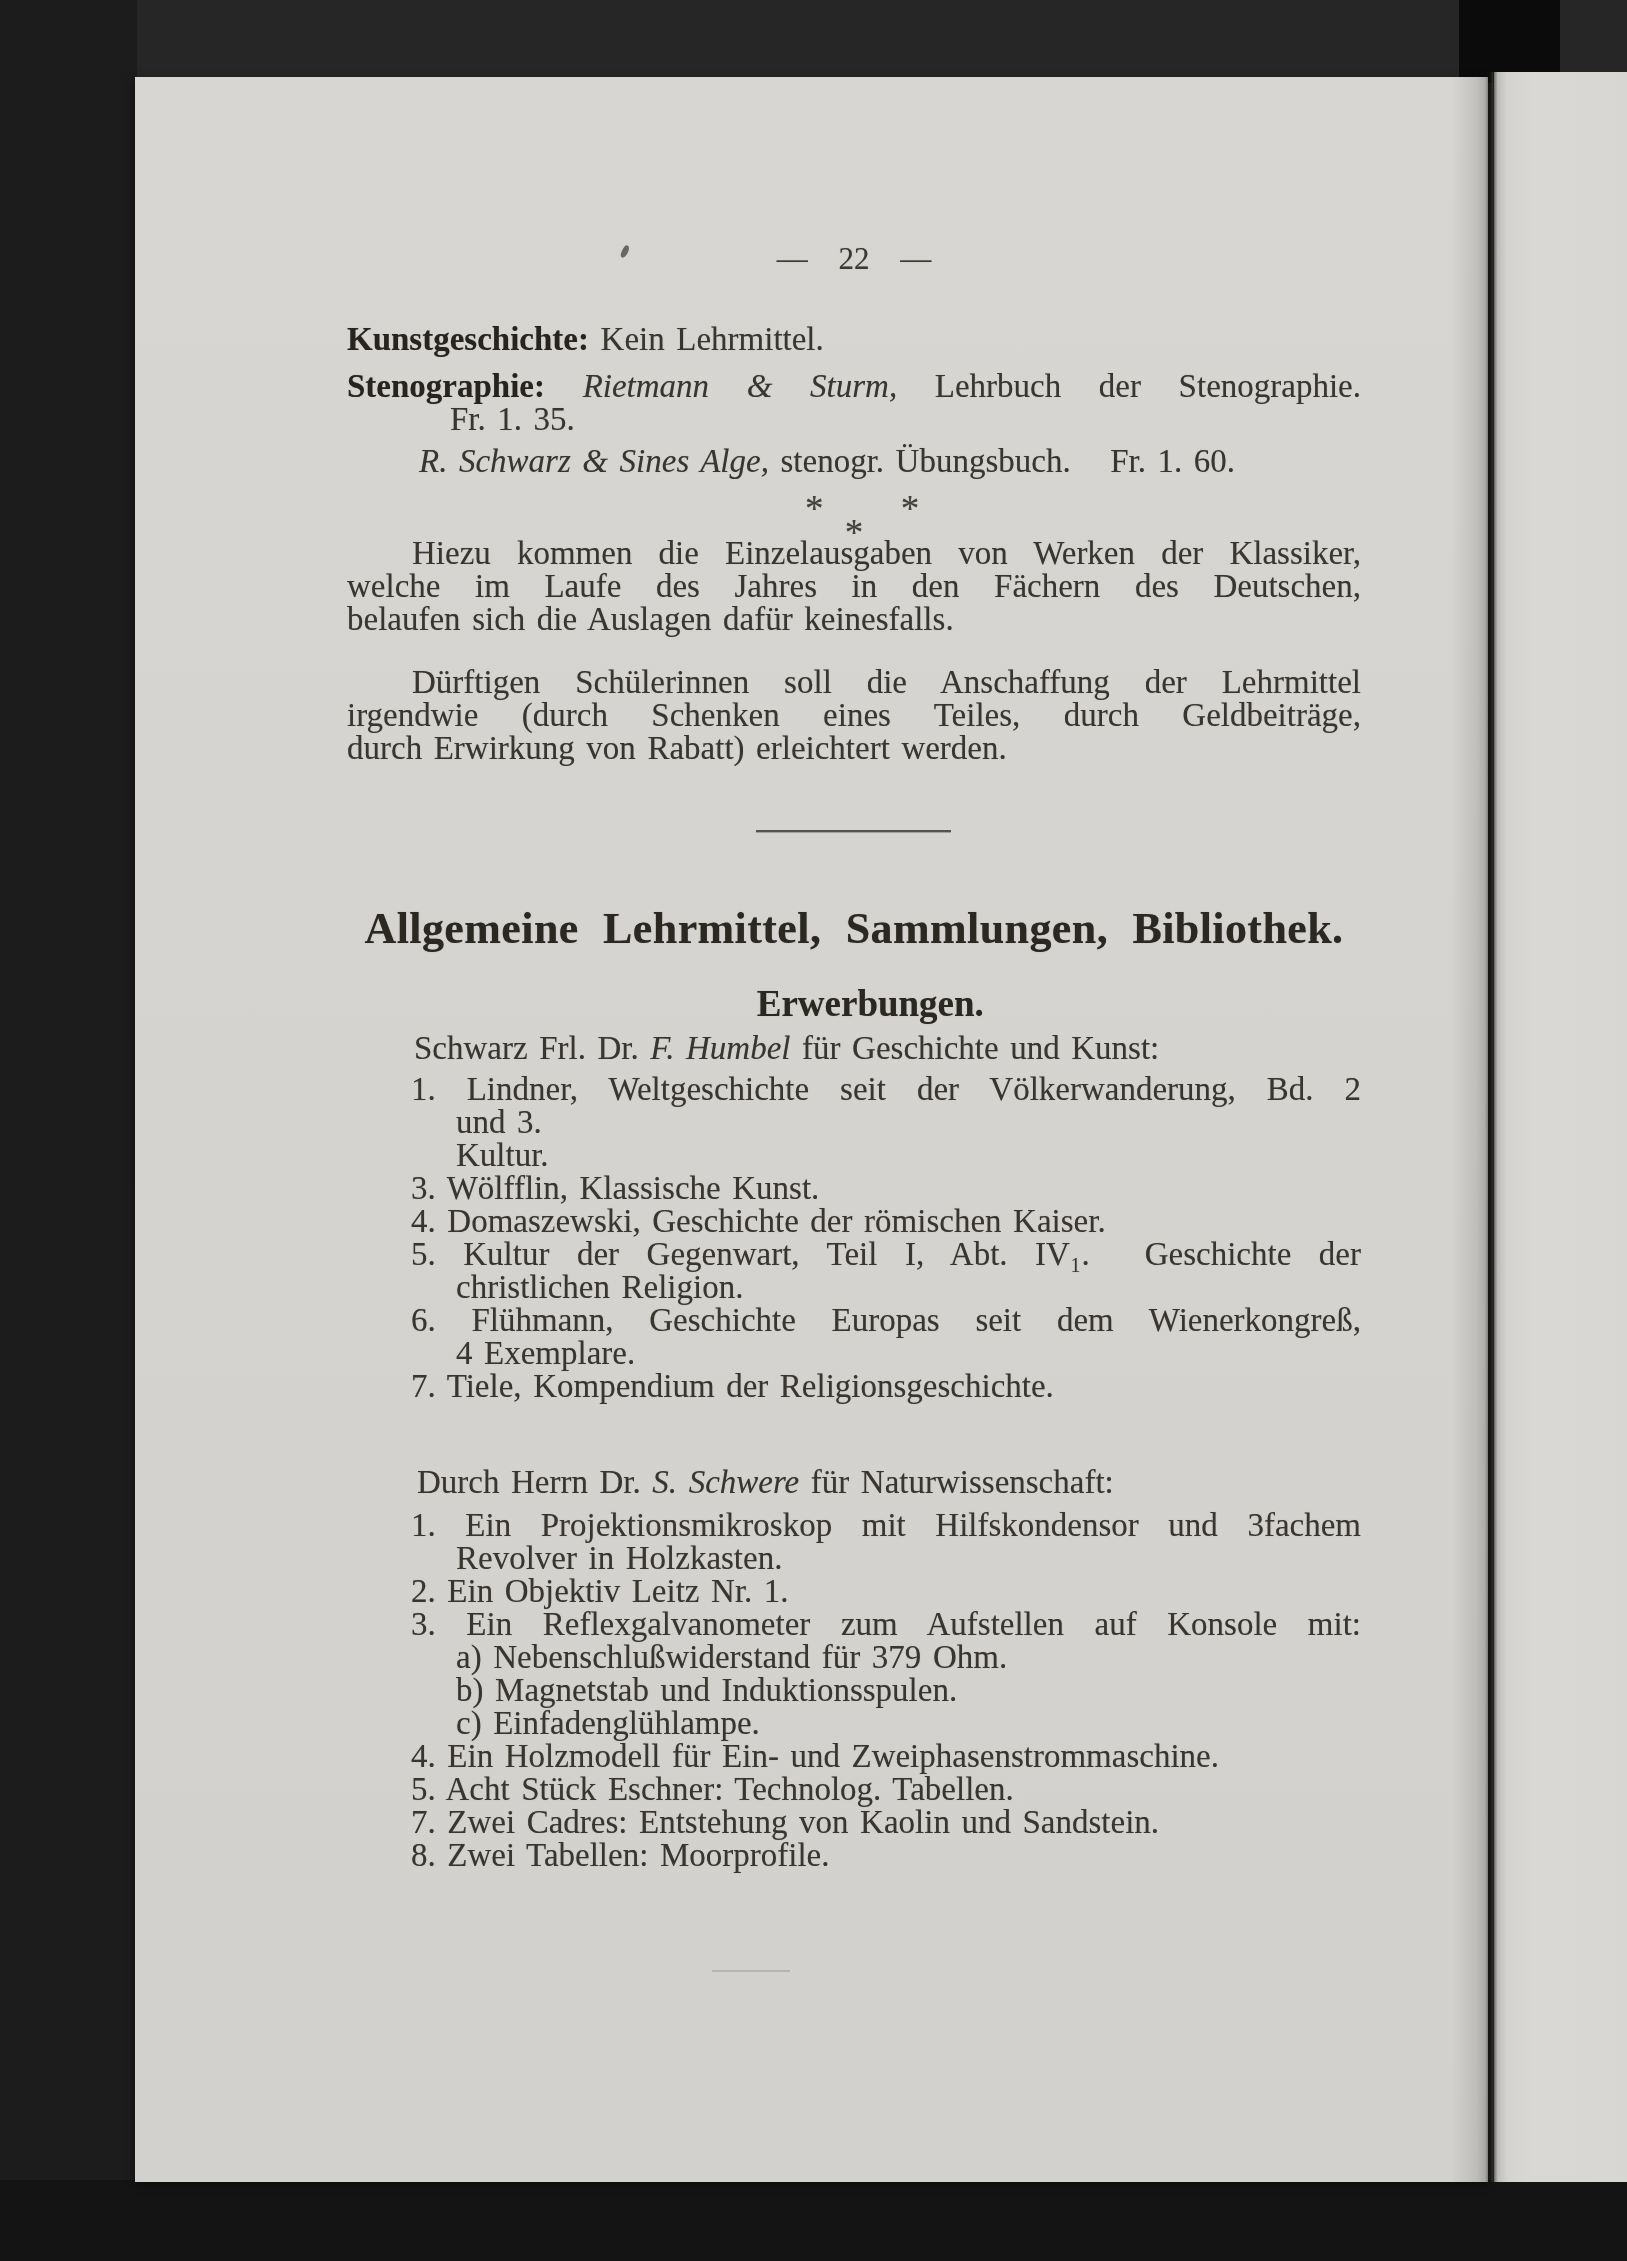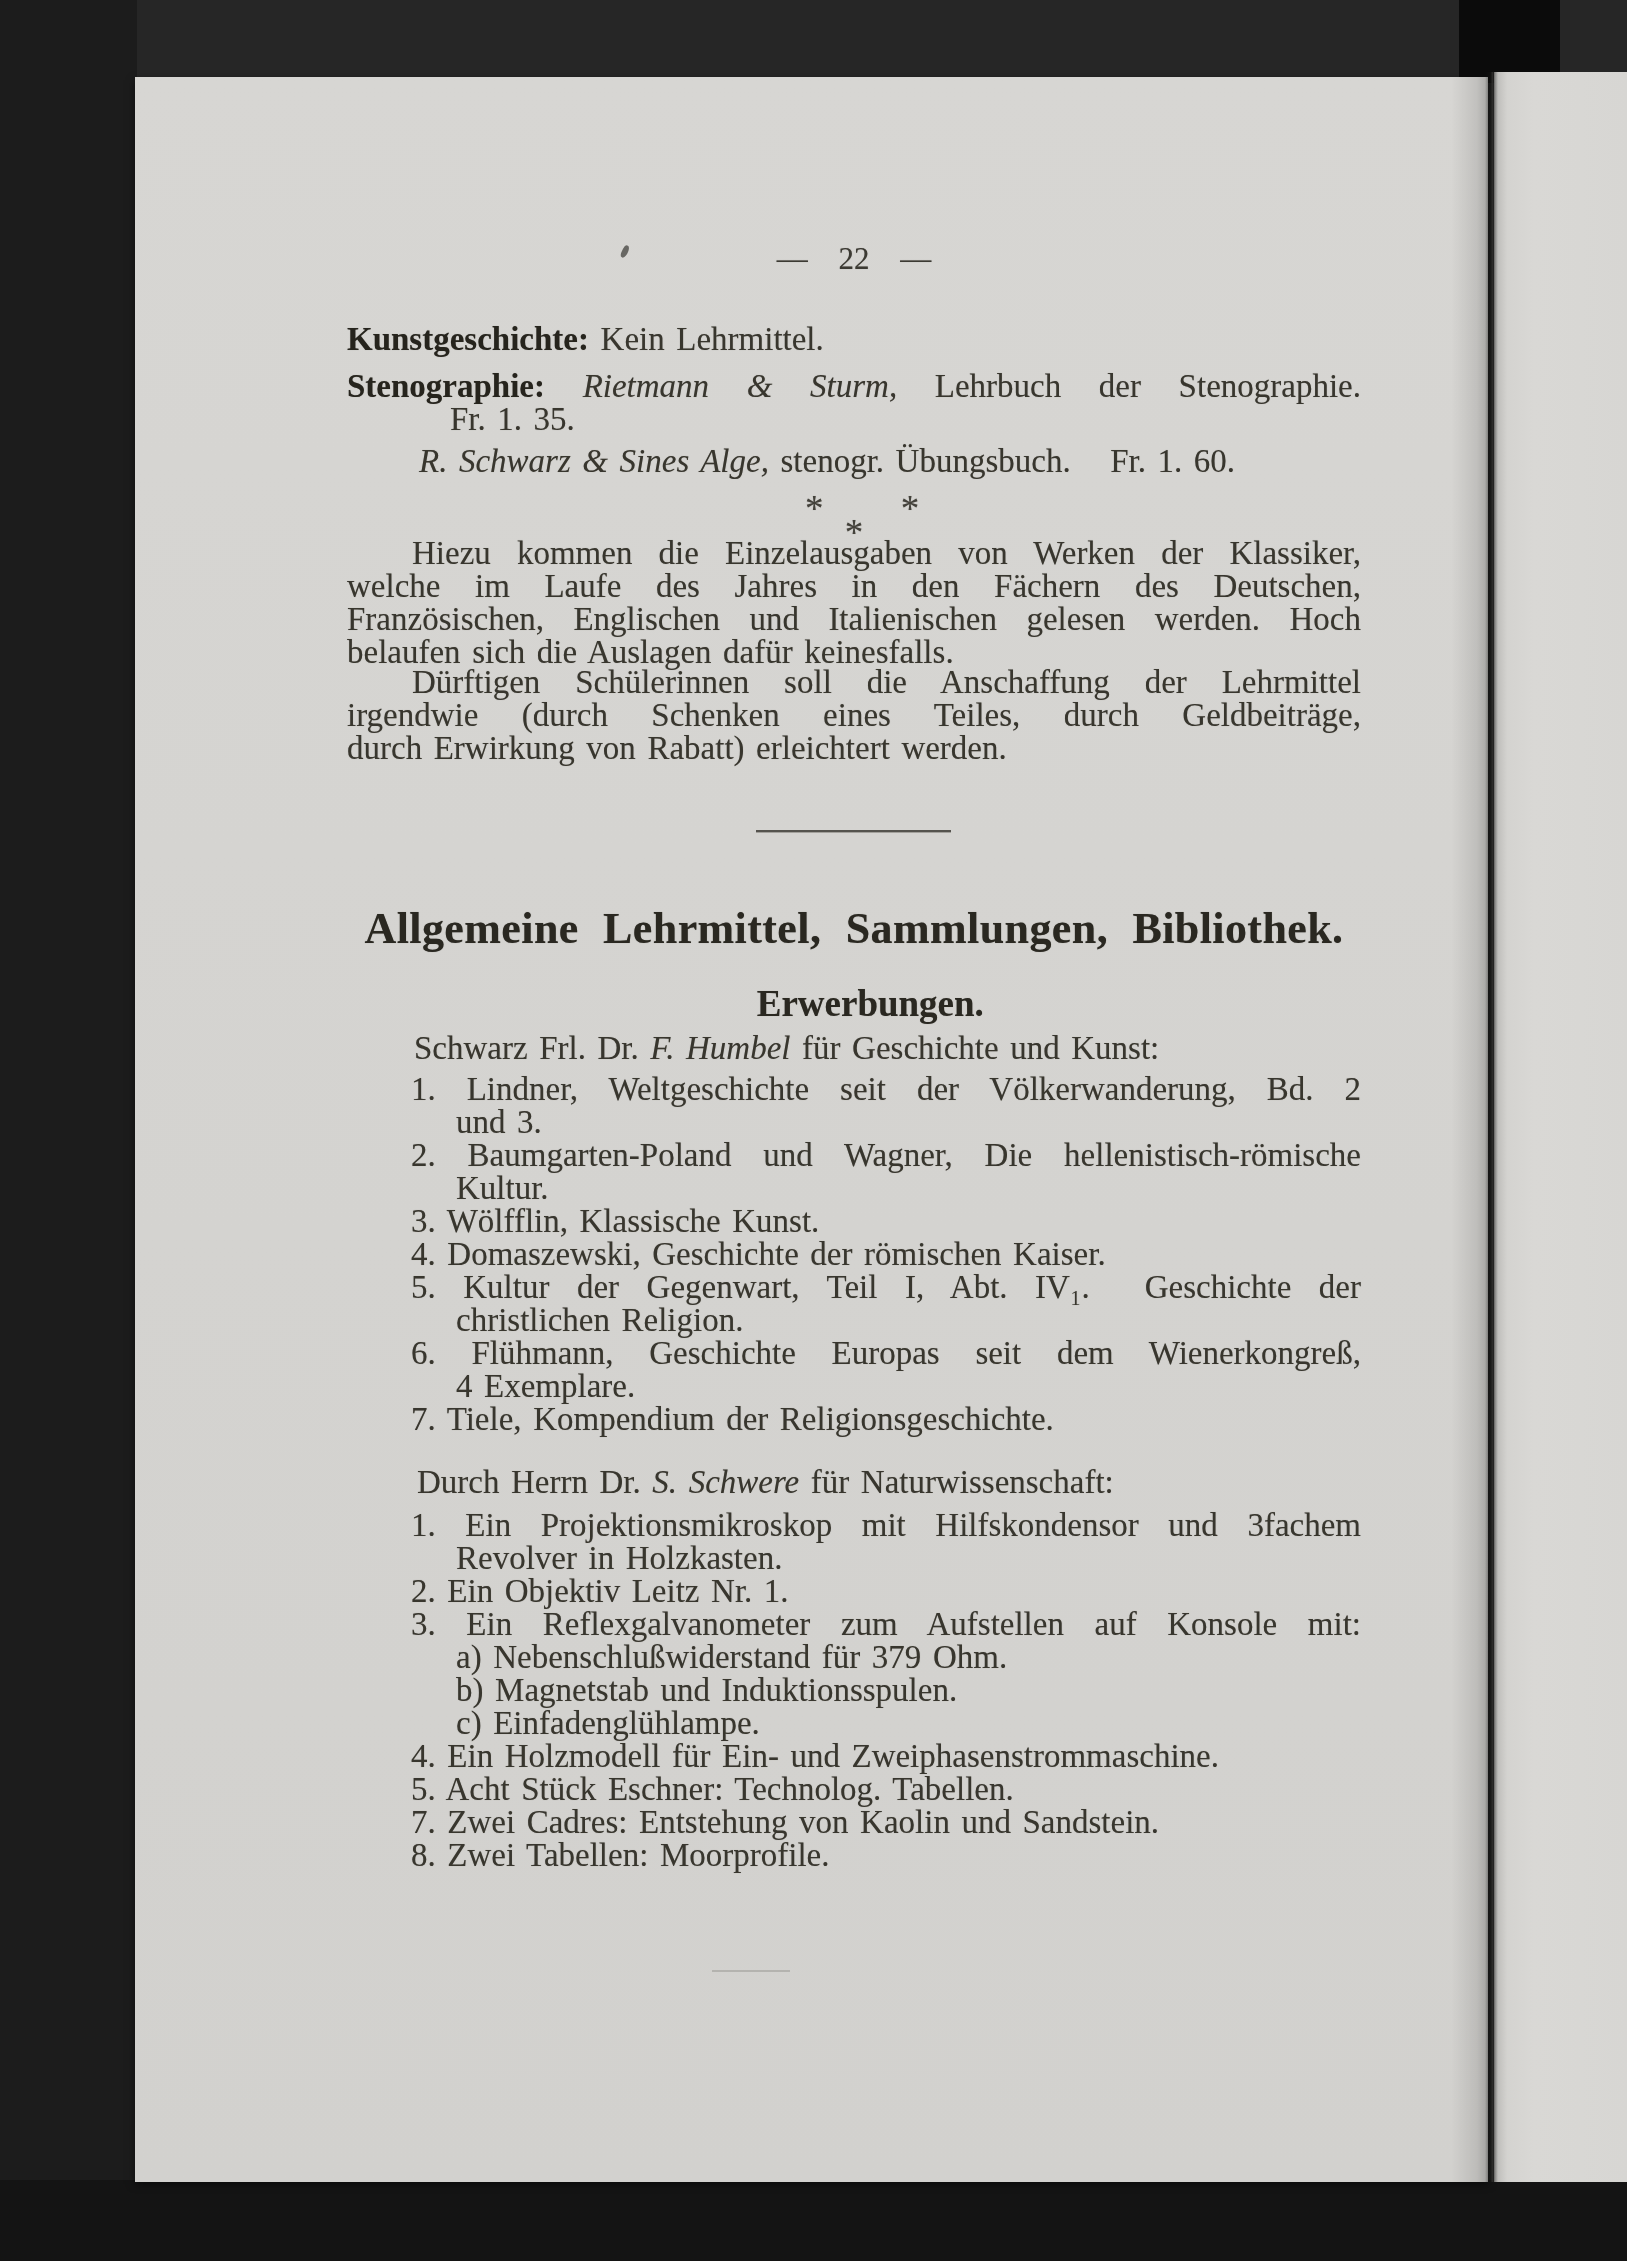--- a/index.html
+++ b/index.html
@@ -116,21 +116,20 @@
     </div>
 
     <div class="blk asterisks">
       <div class="ast-row1">* *</div>
       <div class="ast-row2">*</div>
     </div>
 
     <div class="blk p1">
       <span class="line jline indent">Hiezu kommen die Einzelausgaben von Werken der Klassiker,</span>
       <span class="line jline">welche im Laufe des Jahres in den Fächern des Deutschen,</span>
-      <span class="line jline">Französischen, Englischen und Italienischen gelesen werden. Hoch</span>
       <span class="line">belaufen sich die Auslagen dafür keinesfalls.</span>
     </div>
 
     <div class="blk p2">
       <span class="line jline indent">Dürftigen Schülerinnen soll die Anschaffung der Lehrmittel</span>
       <span class="line jline">irgendwie (durch Schenken eines Teiles, durch Geldbeiträge,</span>
       <span class="line">durch Erwirkung von Rabatt) erleichtert werden.</span>
     </div>
 
     <div class="blk divider"></div>
@@ -140,21 +139,20 @@
 
     <div class="blk intro1">
       <span>Schwarz Frl. Dr.</span>
       <em>F. Humbel</em>
       <span>für Geschichte und Kunst:</span>
     </div>
 
     <div class="blk list1">
       <span class="line jli li-l1">1. Lindner, Weltgeschichte seit der Völkerwanderung, Bd. 2</span>
       <span class="line li-l2">und 3.</span>
-      <span class="line jli li-l1">2. Baumgarten-Poland und Wagner, Die hellenistisch-römische</span>
       <span class="line li-l2">Kultur.</span>
       <span class="line li-l1">3. Wölfflin, Klassische Kunst.</span>
       <span class="line li-l1">4. Domaszewski, Geschichte der römischen Kaiser.</span>
       <span class="line jli li-l1">5. Kultur der Gegenwart, Teil I, Abt. IV₁.&nbsp; Geschichte der</span>
       <span class="line li-l2">christlichen Religion.</span>
       <span class="line jli li-l1">6. Flühmann, Geschichte Europas seit dem Wienerkongreß,</span>
       <span class="line li-l2">4 Exemplare.</span>
       <span class="line li-l1">7. Tiele, Kompendium der Religionsgeschichte.</span>
     </div>
 

